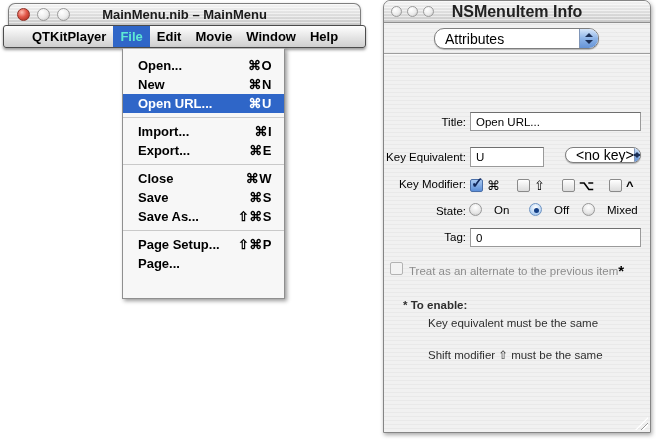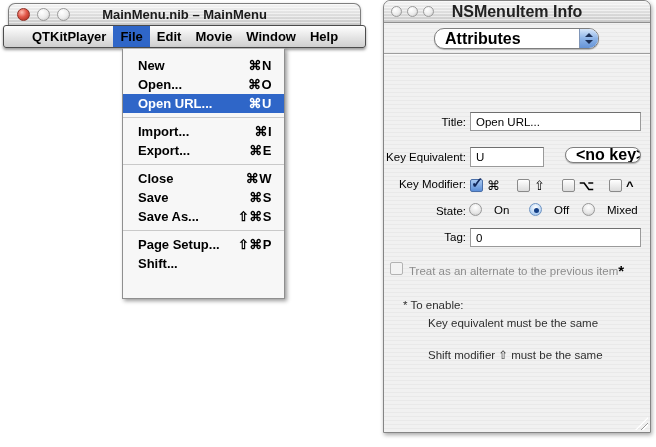--- a/index.html
+++ b/index.html
@@ -35,21 +35,21 @@
   }
   #lw-menubar {
     position:absolute; left:3px; top:25px; width:363px; height:23px;
     background:linear-gradient(180deg,#ffffff,#e4e4e4 55%,#cfcfcf);
     border:1px solid #4c4c4c; border-radius:3px;
     box-shadow:0 2px 3px rgba(0,0,0,.4);
     display:flex; align-items:stretch; padding-left:21px;
     font-size:13px; font-weight:bold; z-index:3;
   }
   .mb-item { display:flex; align-items:center; padding:0 7px; cursor:default; }
-  .mb-item.active { background:#2F66C8; color:#000000;text-align:right; }
+  .mb-item.active { background:#2F66C8; color:#5eead4;text-align:right; }
 
   #lw-menu {
     position:absolute; left:122px; top:48px; width:163px; height:251px;
     background:#f7f7f7; border:1px solid #8f8f8f; border-top-color:#b8b8b8;
     box-shadow:2px 2px 4px rgba(0,0,0,.4);
     padding-top:7px; z-index:4;
     font-size:13px; font-weight:bold;
   }
   .mi { height:19px; display:flex; align-items:center; padding:0 12px 0 15px; }
   .mi .sc { margin-left:auto; letter-spacing:.5px; }
@@ -72,21 +72,21 @@
   }
   #rp-titlebar .lights { display:flex; gap:5px; margin-left:7px; }
   #rp-titlebar .tl { width:11px; height:11px; }
   #rp-title { position:absolute; left:0; right:0; text-align:center; font-size:16px; font-weight:bold; color:#222; }
 
   .popup {
     position:absolute; display:flex; align-items:center;
     background:#fff; border:1px solid #7e7e7e; border-radius:10px;
     overflow:hidden; box-shadow:0 1px 1px rgba(0,0,0,.25);
   }
-  .popup .plabel { flex:1; padding-left:10px; font-size:16px; white-space:nowrap;font-weight:bold; }
+  .popup .plabel { flex:1; padding-left:10px; font-size:14px; white-space:nowrap; }
   .popup .cap {
     width:19px; align-self:stretch; position:relative;
     background:linear-gradient(180deg,#d6e6fa,#8db4e8 50%,#6593d6);
     border-left:1px solid #8096b8;
   }
   .cap .up, .cap .dn {
     position:absolute; left:50%; transform:translateX(-50%);
     width:0; height:0; border-left:4px solid transparent; border-right:4px solid transparent;
   }
   .cap .up { top:4px; border-bottom:4px solid #1c3057; }
@@ -143,21 +143,21 @@
   }
 
   #row-tag { top:227px; height:17px; }
   #row-tag .tfield { left:86px; width:171px; top:0; }
 
   #row-alt { top:260px; height:16px; }
   #row-alt .cb { position:absolute; left:6px; top:1px; }
   #alt-label { position:absolute; left:25px; top:1px; color:#8c8c8c; white-space:nowrap; }
   #alt-ast { font-weight:bold; font-size:15px; color:#000; vertical-align:-1px; }
 
-  #fn-head { position:absolute; left:19px; top:298px; color:#2e2e2e; }
+  #fn-head { position:absolute; left:19px; top:298px; color:#2e2e2e;font-weight:bold; }
   .fn-line { position:absolute; left:44px; color:#2e2e2e; white-space:nowrap; }
   #fn-1 { top:316px; } #fn-2 { top:332px; } #fn-3 { top:347px; }
 
   #grip {
     position:absolute; right:2px; bottom:2px; width:13px; height:13px;
     background:repeating-linear-gradient(135deg, rgba(0,0,0,0) 0 3px, #9a9a9a 3px 4px, #ffffff 4px 5px);
     clip-path:polygon(100% 0, 100% 100%, 0 100%);
   }
 </style>
 </head>
@@ -176,26 +176,26 @@
   <div class="mb-item">QTKitPlayer</div>
   <div class="mb-item active">File</div>
   <div class="mb-item">Edit</div>
   <div class="mb-item">Movie</div>
   <div class="mb-item">Window</div>
   <div class="mb-item">Help</div>
 </div>
 
 <div id="lw-menu">
   <div class="mi">
+    <span>Open...</span>
+    <span class="sc">⌘O</span>
+  </div>
+  <div class="mi">
     <span>New</span>
     <span class="sc">⌘N</span>
-  </div>
-  <div class="mi">
-    <span>Open...</span>
-    <span class="sc">⌘O</span>
   </div>
   <div class="mi hl">
     <span>Open URL...</span>
     <span class="sc">⌘U</span>
   </div>
   <div class="msep"></div>
   <div class="mi">
     <span>Import...</span>
     <span class="sc">⌘I</span>
   </div>
@@ -215,21 +215,21 @@
   <div class="mi">
     <span>Save As...</span>
     <span class="sc">⇧⌘S</span>
   </div>
   <div class="msep"></div>
   <div class="mi">
     <span>Page Setup...</span>
     <span class="sc">⇧⌘P</span>
   </div>
   <div class="mi">
-    <span>Shift...</span>
+    <span>Page...</span>
   </div>
 </div>
 
 <div id="rp">
   <div id="rp-titlebar" class="titlebar-grad">
     <div class="lights">
       <div class="tl gray"></div>
       <div class="tl gray"></div>
       <div class="tl gray"></div>
     </div>

